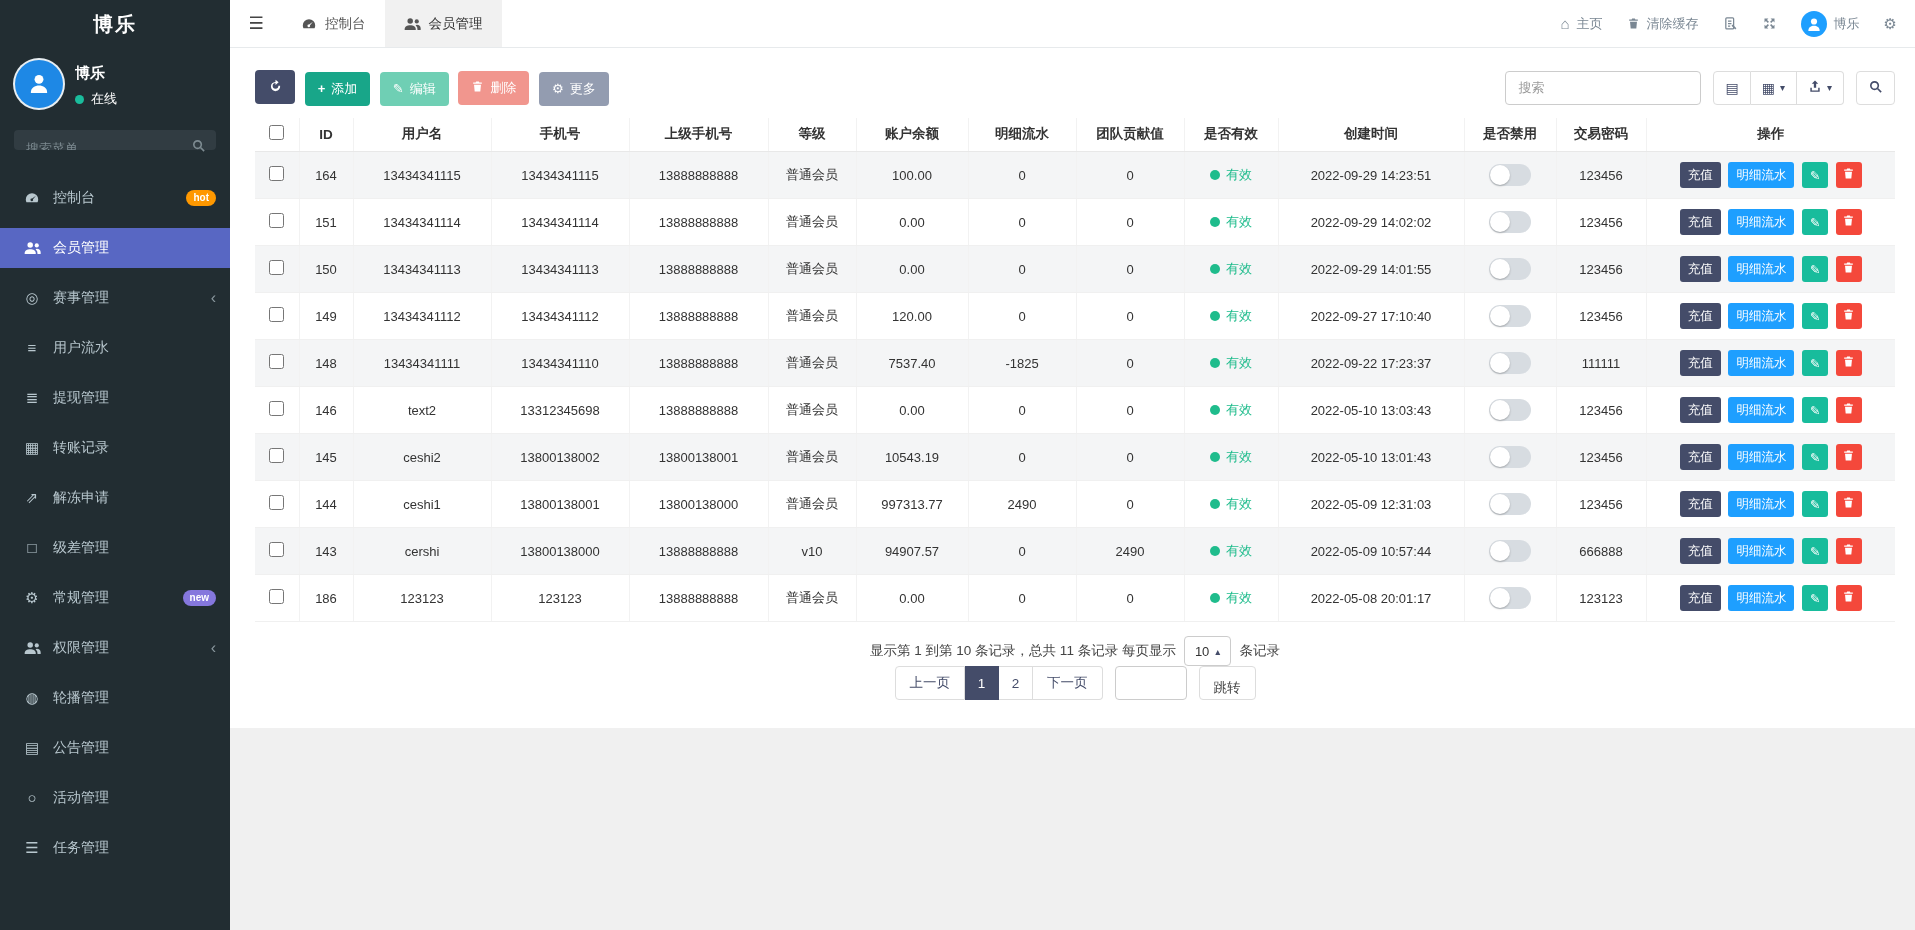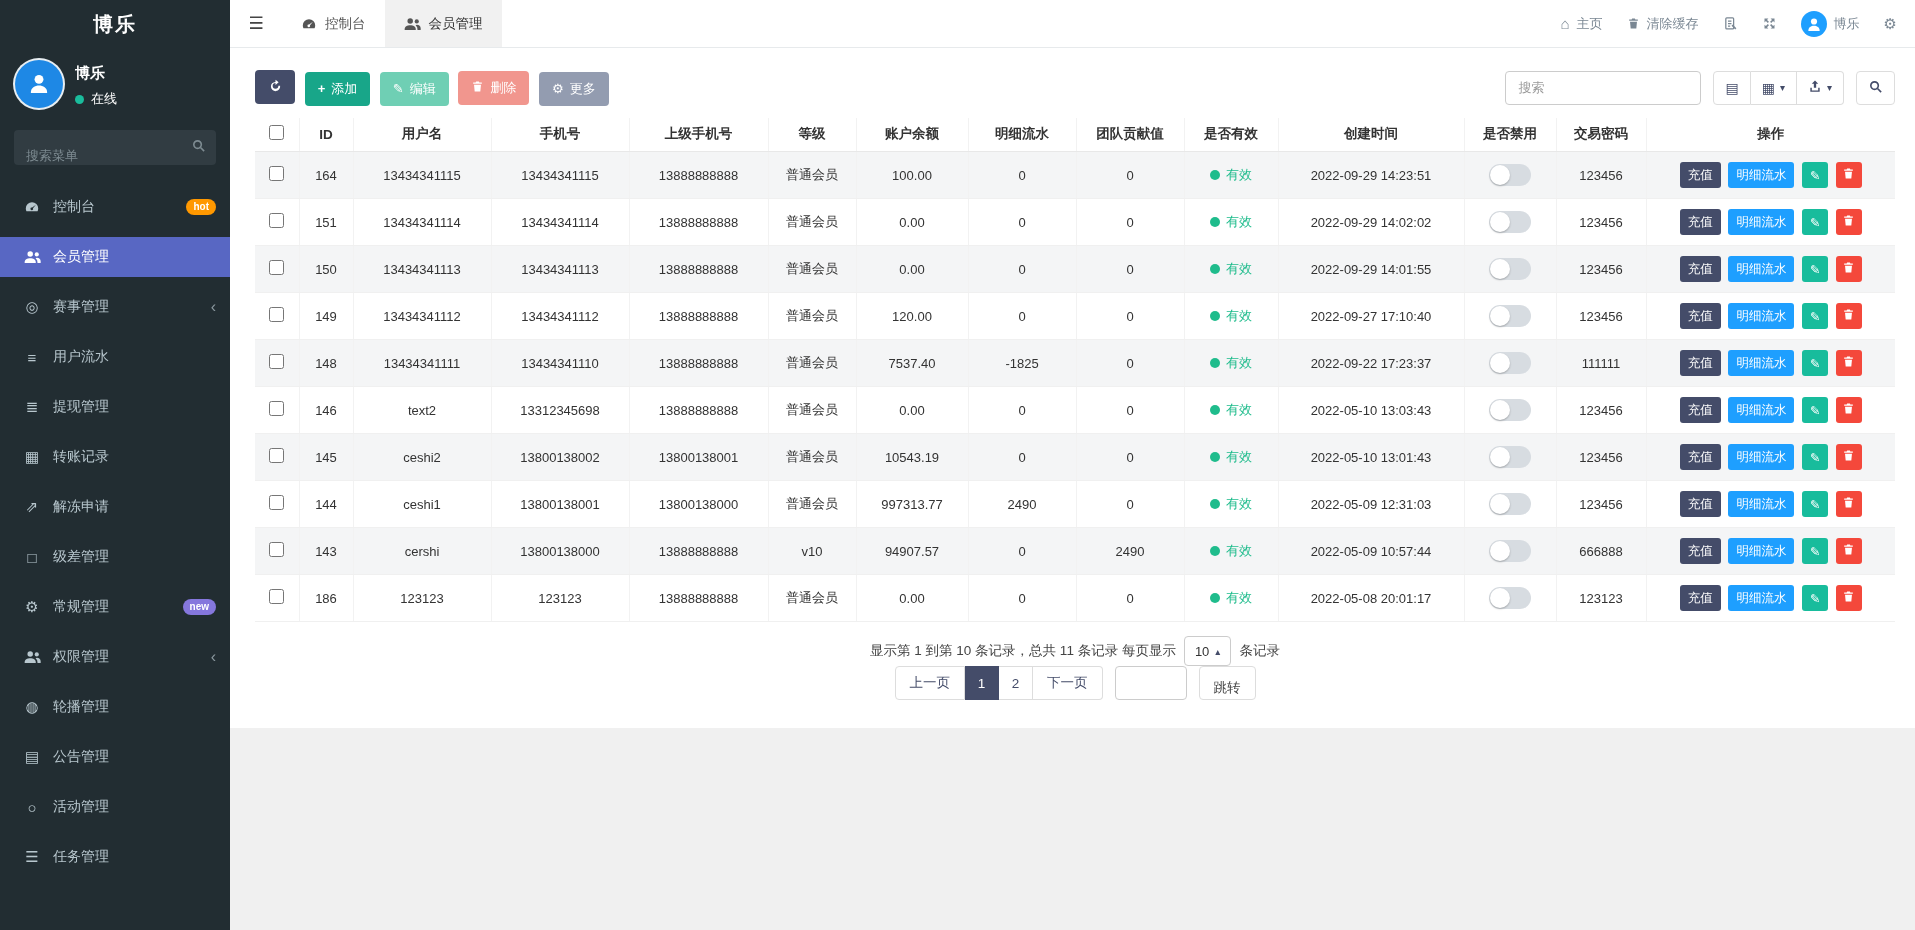--- a/index.html
+++ b/index.html
@@ -10,21 +10,21 @@
   
   .sidebar { width:230px; flex-shrink:0; background:#222d32; color:#b8c7ce; height:100%; }
   .brand { height:48px; line-height:48px; text-align:center; color:#fff; font-size:20px; font-weight:bold; letter-spacing:2px; }
   .user-panel { display:flex; align-items:flex-start; padding:12px 12px 18px 15px; gap:12px; }
   .avatar { width:48px; height:48px; border-radius:50%; background:#1e88e5; box-shadow:0 0 0 2px #e8eef2; display:flex; align-items:center; justify-content:center; color:#fff; flex-shrink:0; overflow:hidden; }
   .user-meta { padding-top:4px; }
   .user-name { color:#fff; font-weight:bold; font-size:15px; }
   .user-status { margin-top:7px; display:flex; align-items:center; gap:7px; color:#fff; font-size:13px; }
   .status-dot { width:9px; height:9px; border-radius:50%; background:#1abc9c; display:inline-block; }
   .menu-search { margin:4px 14px 0 14px; position:relative; }
-  .menu-search input { width:100%; height:35px; background:#313c42; border:none; border-radius:4px; color:#ccc; padding:16px 32px 0 12px; font-size:13px; outline:none; }
+  .menu-search input { width:100%; height:20px; background:#313c42; border:none; border-radius:4px; color:#ccc; padding:16px 32px 0 12px; font-size:13px; outline:none; }
   .menu-search input::placeholder { color:#7d8b91; }
   .menu-search .search-glyph { position:absolute; right:10px; top:8px; color:#7d8b91; }
   .menu { list-style:none; padding-top:22px; }
   .menu-item { height:40px; margin-bottom:10px; display:flex; align-items:center; padding:0 14px 0 21px; font-size:14px; cursor:pointer; }
   .menu-item .mi-icon { width:22px; margin-right:10px; text-align:center; font-size:15px; display:inline-flex; justify-content:center; align-items:center; }
   .menu-item.active { background:#5867c3; color:#fff; }
   .mi-badge { margin-left:auto; font-size:10px; color:#fff; border-radius:9px; padding:2px 7px; font-weight:bold; line-height:12px; }
   .mi-arrow { margin-left:auto; font-size:16px; color:#8a979e; line-height:1; }
 
   

